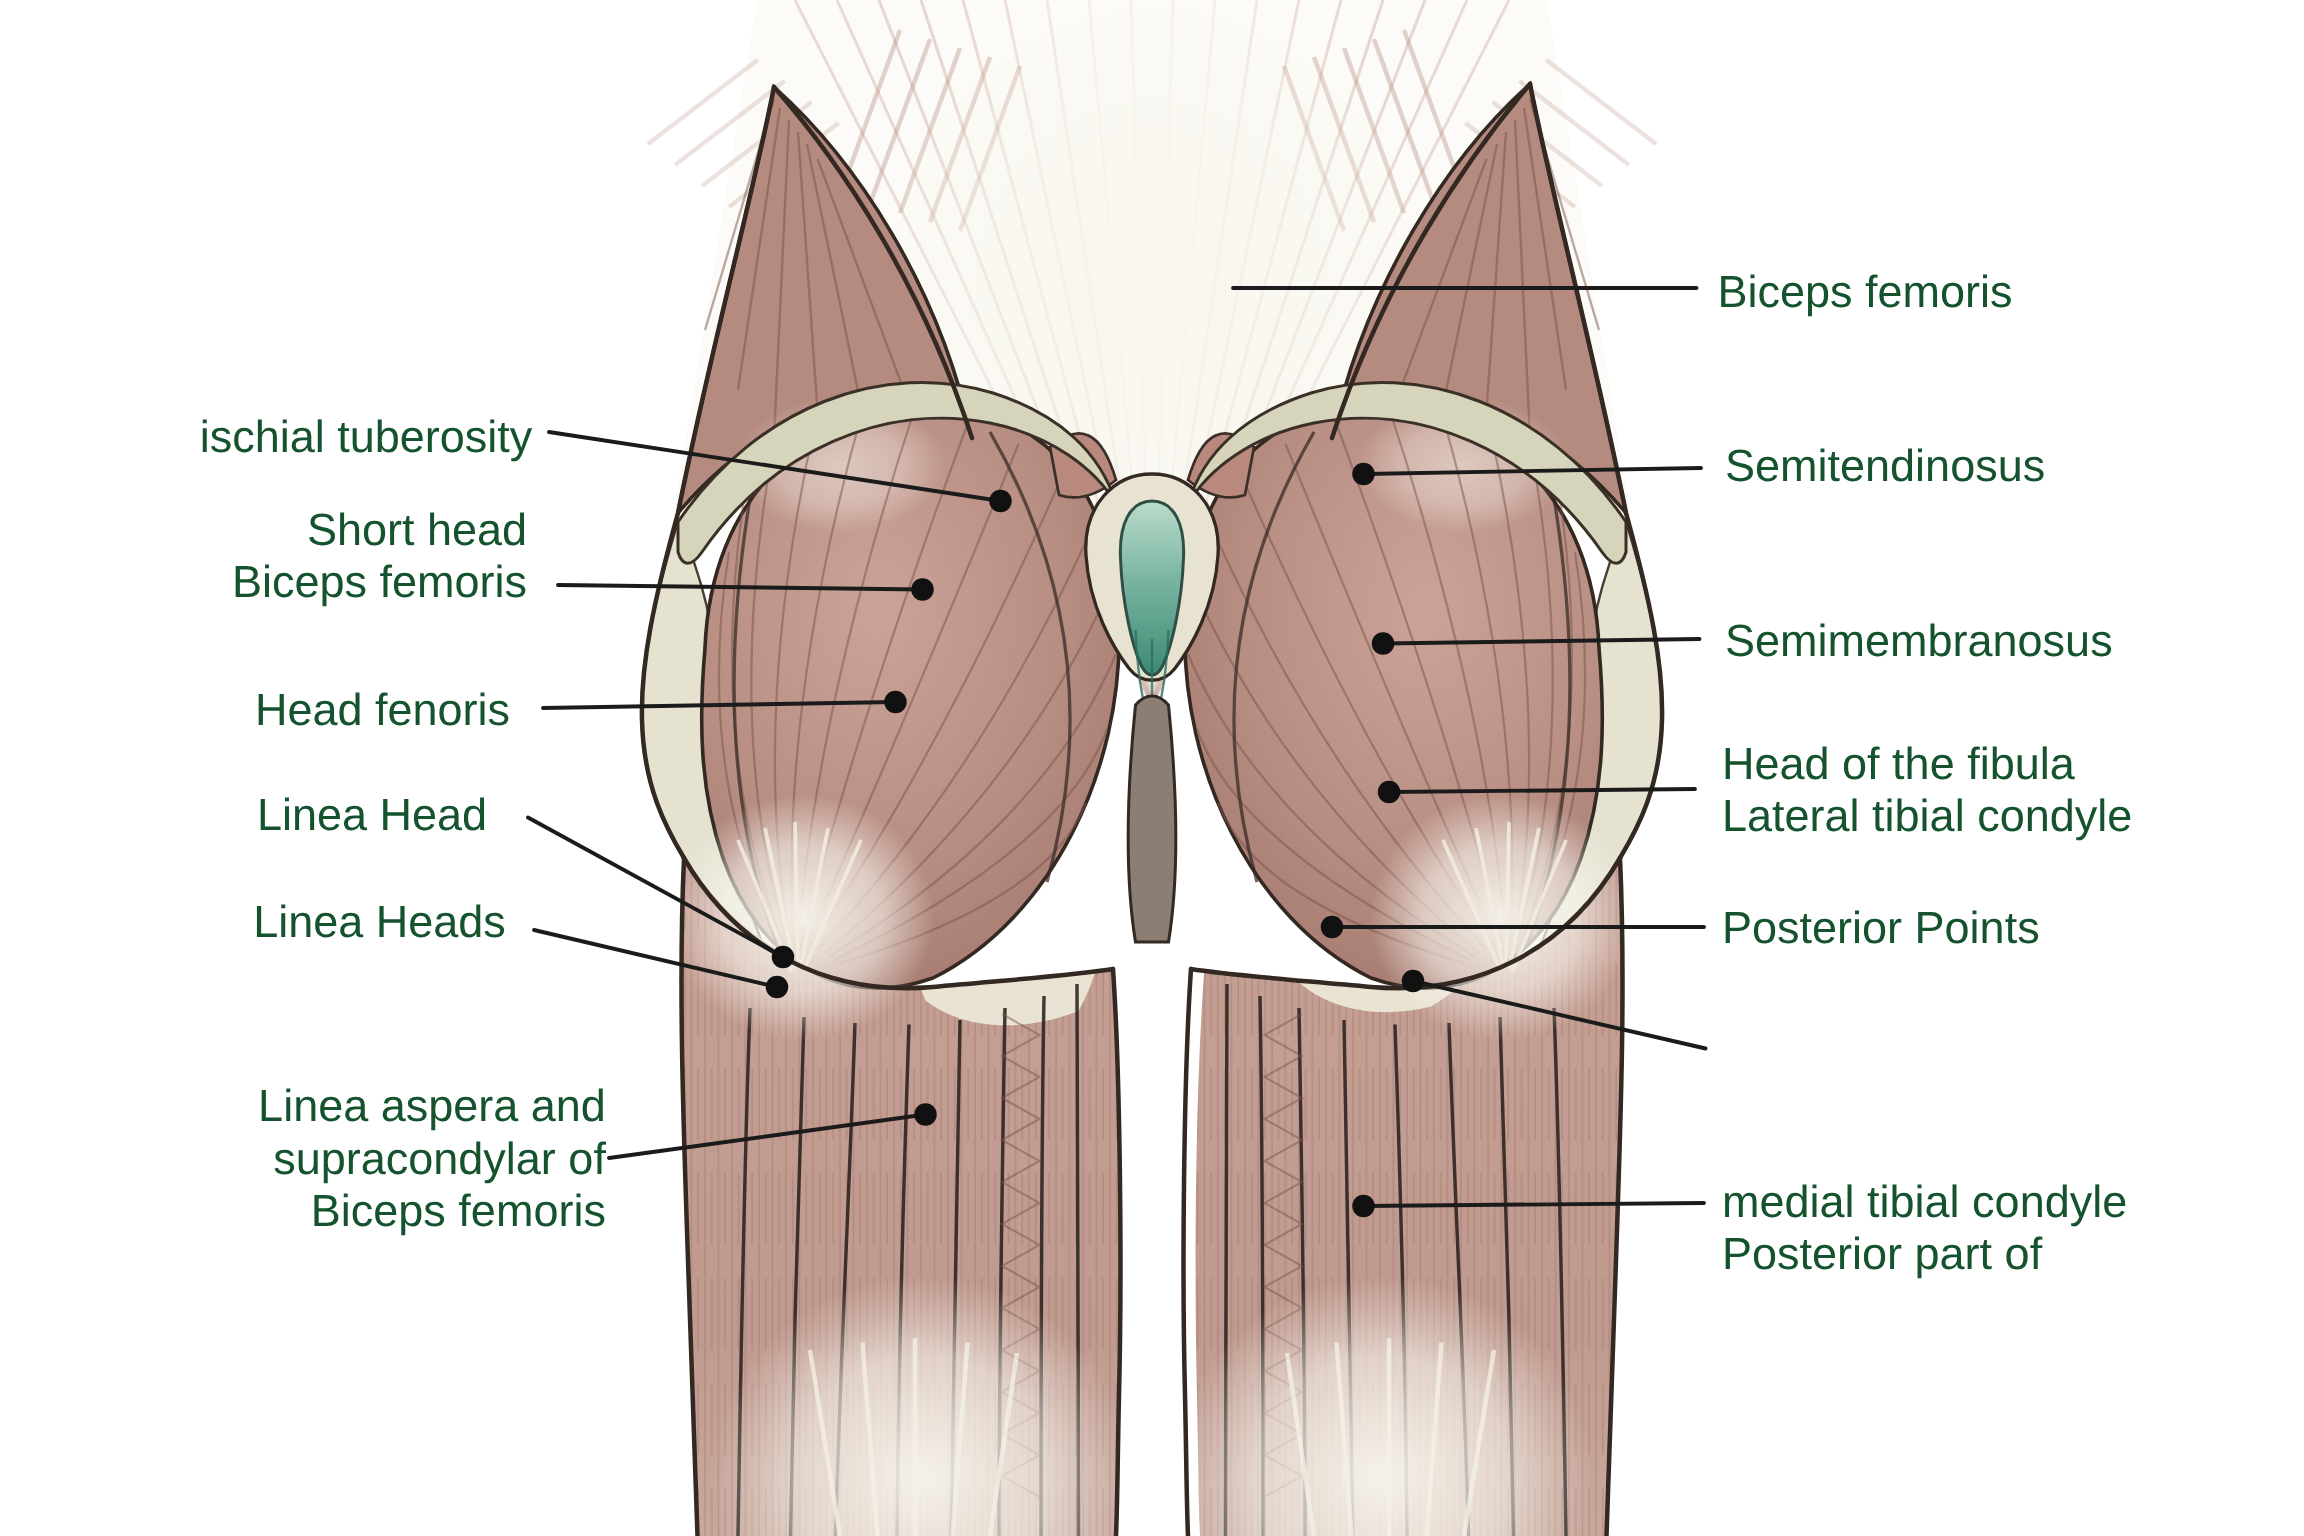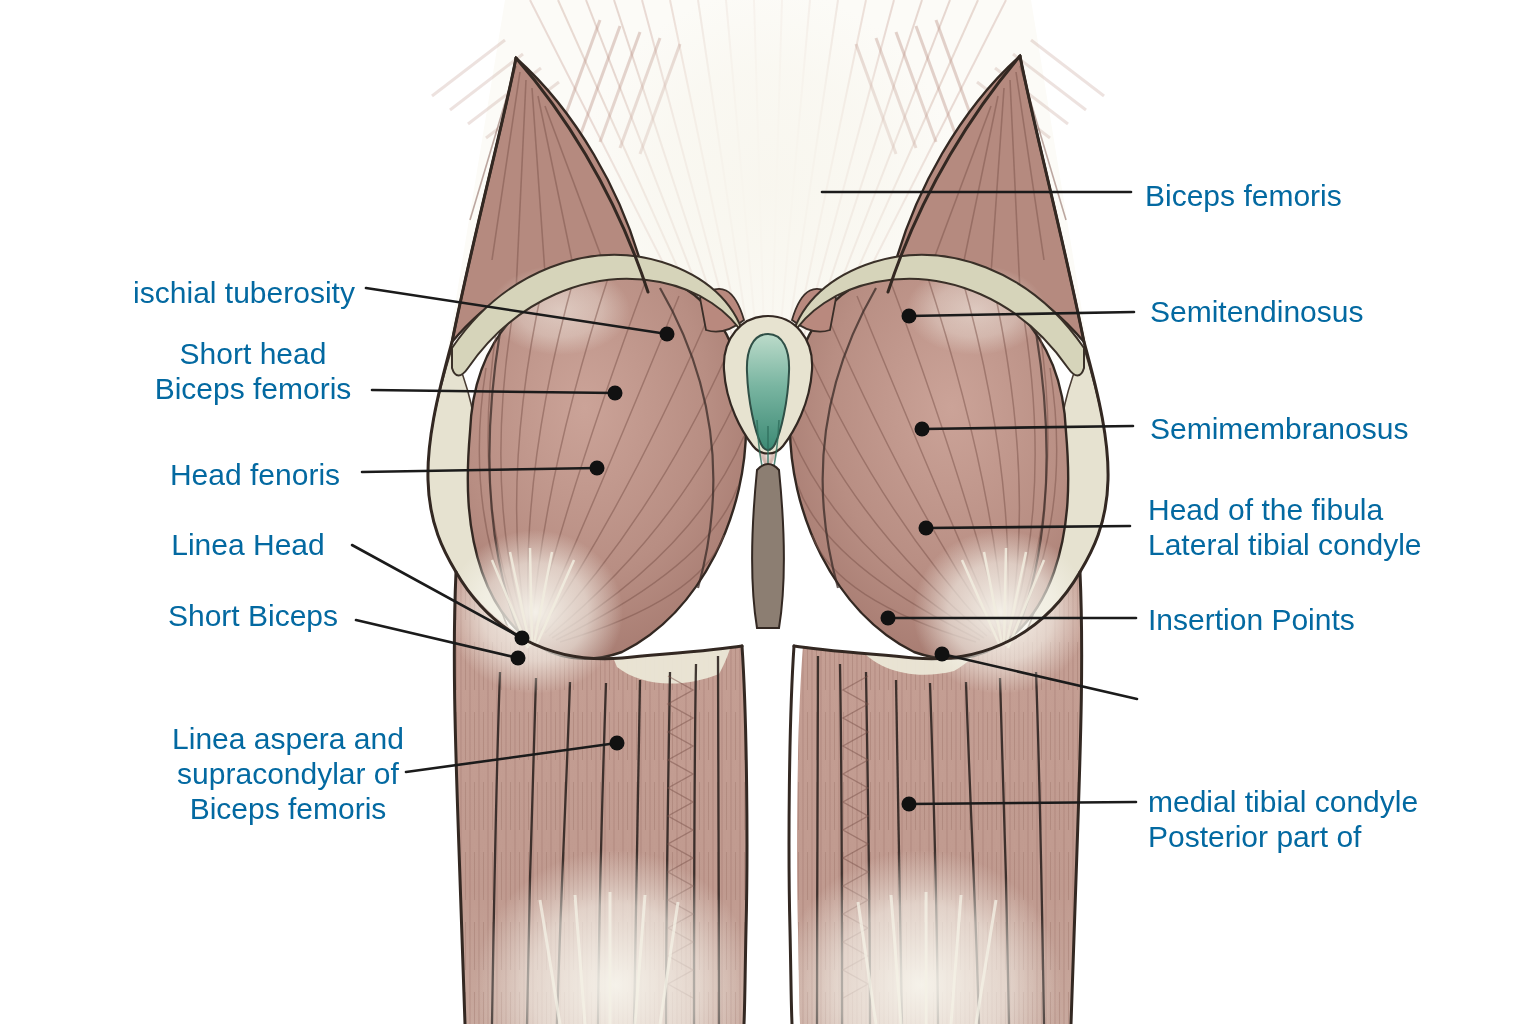--- a/index.html
+++ b/index.html
@@ -1,20 +1,20 @@
 <!DOCTYPE html>
 <html><head>
 <meta charset="utf-8">
 <style>
   html,body{margin:0;padding:0;background:#ffffff;}
   .stage{position:relative;width:1536px;height:1024px;background:#ffffff;overflow:hidden;
          font-family:"Liberation Sans", sans-serif;}
   .stage svg{position:absolute;left:0;top:0;}
-  .lbl{position:absolute;font-size:30px;line-height:35px;color:#0369a1;white-space:nowrap;}
-  .lbl.c{transform:translate(-50%,-50%);text-align:center;}
+  .lbl{position:absolute;font-size:30px;line-height:35px;color:#14532d;white-space:nowrap;}
+  .lbl.c{transform:translate(-50%,-50%);text-align:right;}
   .lbl.l{transform:translate(0,-50%);text-align:left;}
 </style>
 </head>
 <body>
 
 <div class="stage">
 
 <svg width="1536" height="1024" viewBox="0 0 1536 1024">
   <defs>
     <radialGradient id="wf">
@@ -318,21 +318,21 @@
   <div>Short head</div>
   <div>Biceps femoris</div>
 </div>
 <div class="lbl c" style="left:255px;top:474px">
   <div>Head fenoris</div>
 </div>
 <div class="lbl c" style="left:248px;top:544px">
   <div>Linea Head</div>
 </div>
 <div class="lbl c" style="left:253px;top:615px">
-  <div>Short Biceps</div>
+  <div>Linea Heads</div>
 </div>
 <div class="lbl c" style="left:288px;top:773px">
   <div>Linea aspera and</div>
   <div>supracondylar of</div>
   <div>Biceps femoris</div>
 </div>
 
 <div class="lbl l" style="left:1145px;top:195px">
   <div>Biceps femoris</div>
 </div>
@@ -340,20 +340,20 @@
   <div>Semitendinosus</div>
 </div>
 <div class="lbl l" style="left:1150px;top:428px">
   <div>Semimembranosus</div>
 </div>
 <div class="lbl l" style="left:1148px;top:527px">
   <div>Head of the fibula</div>
   <div>Lateral tibial condyle</div>
 </div>
 <div class="lbl l" style="left:1148px;top:619px">
-  <div>Insertion Points</div>
+  <div>Posterior Points</div>
 </div>
 <div class="lbl l" style="left:1148px;top:819px">
   <div>medial tibial condyle</div>
   <div>Posterior part of</div>
 </div>
 
 </div>
 
 </body></html>

